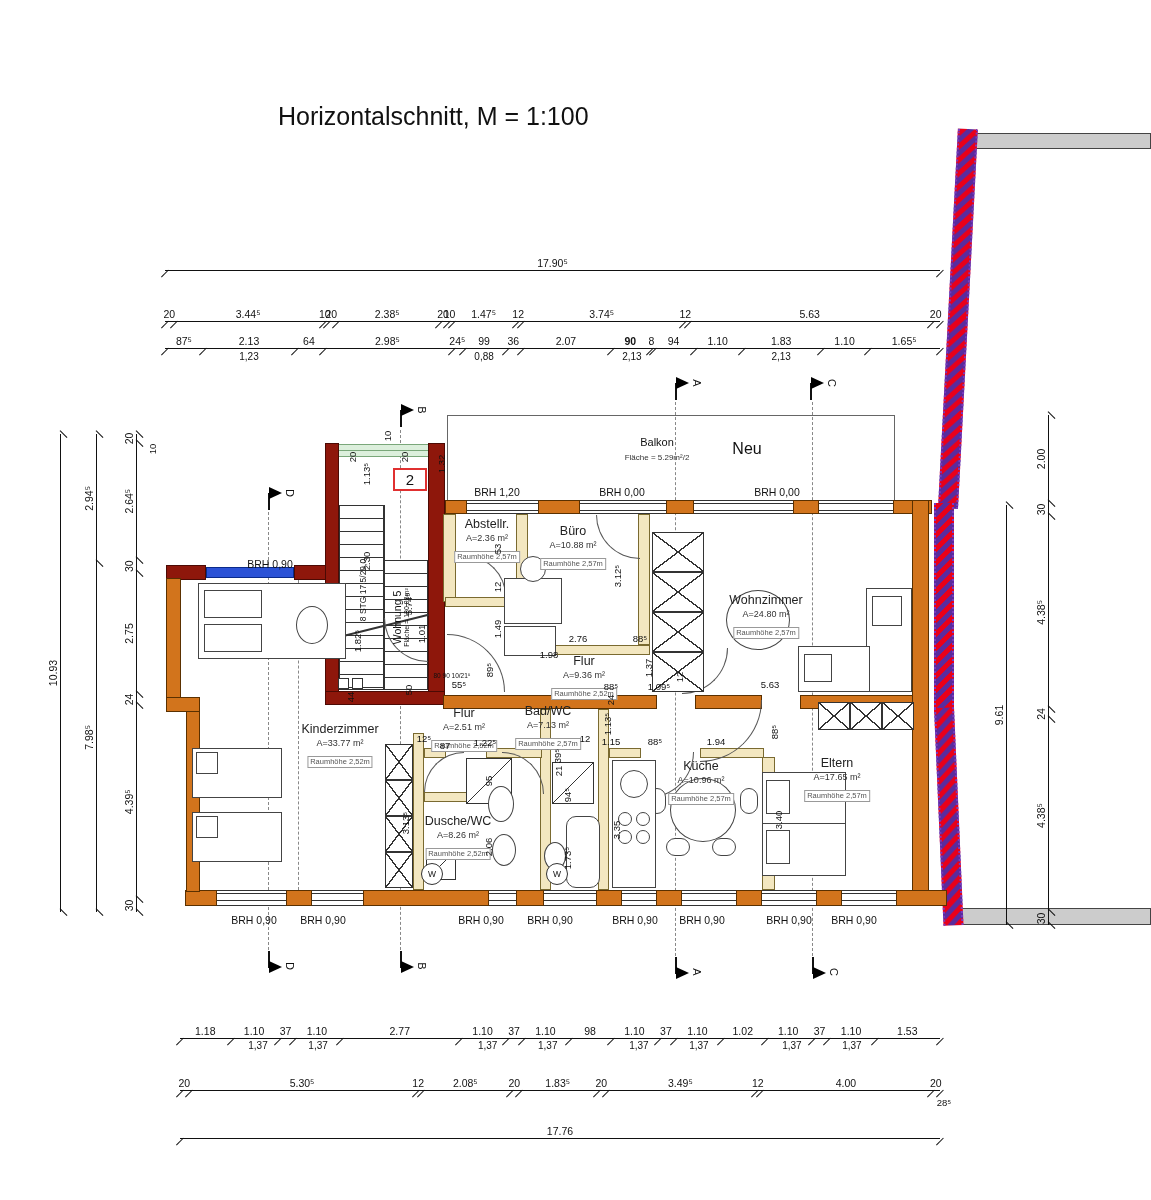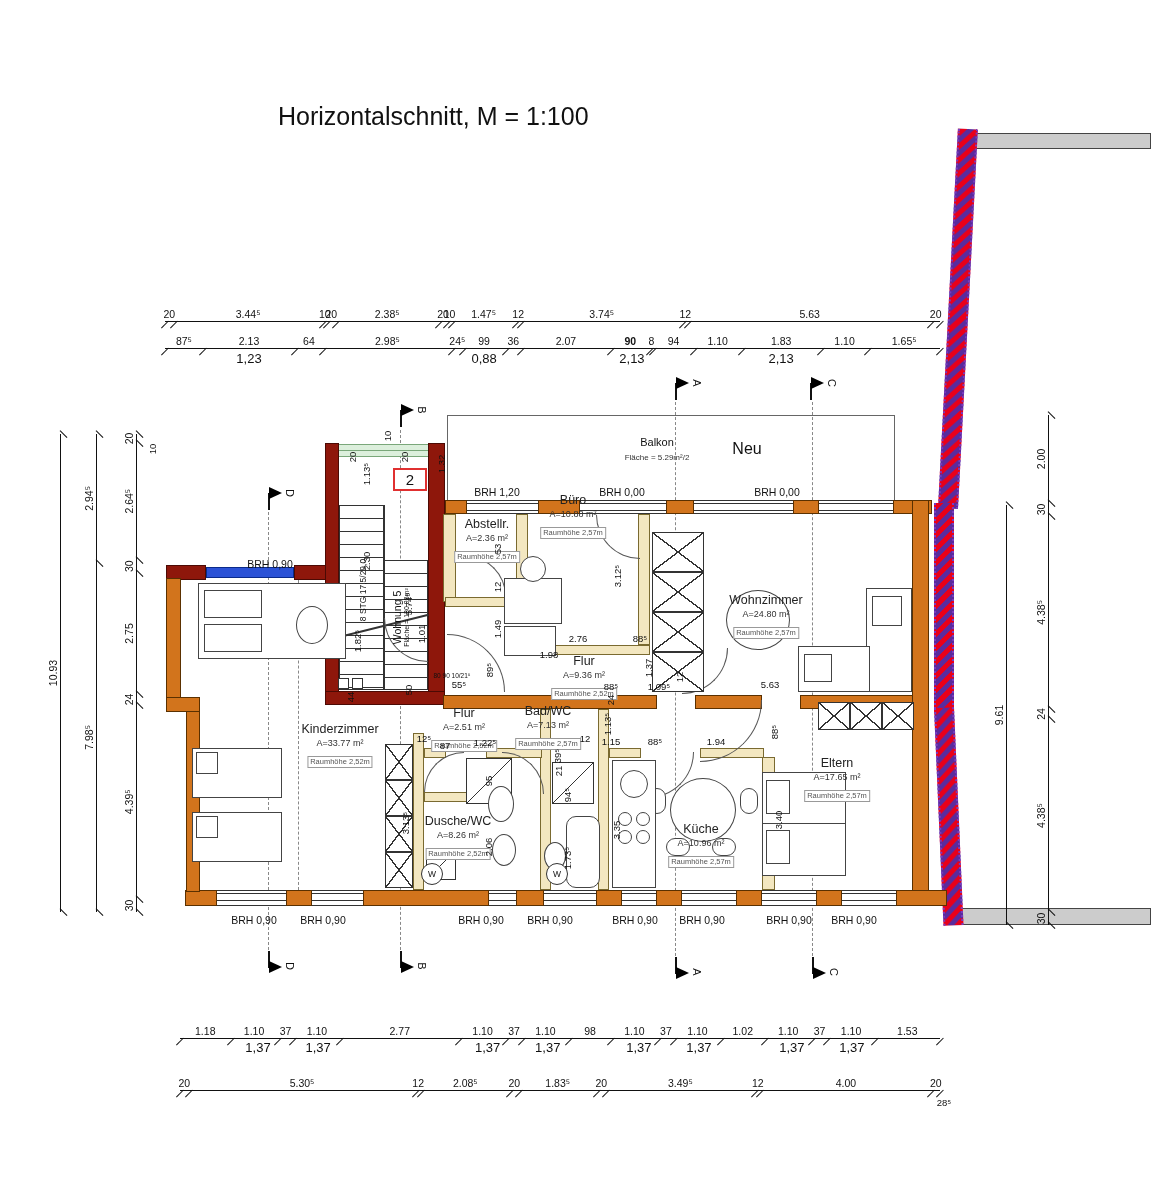--- a/index.html
+++ b/index.html
@@ -59,21 +59,21 @@
   .wohnname{font-size:10.5px;}
   .wohnarea{font-size:7px;}
   .stairtxt{font-size:8.5px;white-space:nowrap;}
   
   .chain{position:absolute;display:flex;}
   .chain.line{border-bottom:1.3px solid #111;}
   .chain .c{position:relative;flex-grow:1;flex-basis:0;min-width:0;display:flex;justify-content:center;align-items:flex-end;
             font-size:10.5px;line-height:1;padding-bottom:2px;white-space:nowrap;overflow:visible;}
   .chain.line .c::before{content:"";position:absolute;left:-5px;bottom:-4px;width:10px;height:1.3px;background:#111;transform:rotate(-45deg);}
   .chain.line .c:last-child::after{content:"";position:absolute;right:-5px;bottom:-4px;width:10px;height:1.3px;background:#111;transform:rotate(-45deg);}
-  .chain.below .c{align-items:flex-start;padding-top:2px;font-size:13px;}
+  .chain.below .c{align-items:flex-start;padding-top:2px;font-size:10px;}
   .vchain{transform-origin:0 0;transform:rotate(-90deg);}
   #t1{left:165px;top:250px;width:775px;height:20px;}
   #t2{left:165px;top:301px;width:775px;height:20px;}
   #t3{left:165px;top:331px;width:775px;height:17px;}
   #t4{left:165px;top:350px;width:775px;height:14px;}
   #b1{left:180px;top:1018px;width:760px;height:20px;}
   #b1s{left:180px;top:1039px;width:760px;height:13px;}
   #b2{left:180px;top:1070px;width:760px;height:20px;}
   #b3{left:180px;top:1118px;width:760px;height:20px;}
   #lv1{left:42px;top:912px;width:478px;height:18px;}
@@ -262,21 +262,21 @@
   </div>
   <div class="rot stairtxt" style="left:318px;top:585px;width:90px;">8 STG 17,5/29,0</div>
 
   <div>
 
   <div class="room" style="left: 487px; top: 517px;">
         <div class="rname">Abstellr.</div>
         <div class="rarea">A=2.36 m²</div>
         <div class="rh">Raumhöhe 2,57m</div>
       </div>
-      <div class="room" style="left: 573px; top: 493px;">
+      <div class="room" style="left: 573px; top: 524px;">
         <div class="rname">Büro</div>
         <div class="rarea">A=10.88 m²</div>
         <div class="rh">Raumhöhe 2,57m</div>
       </div>
       <div class="room" style="left: 766px; top: 593px;">
         <div class="rname">Wohnzimmer</div>
         <div class="rarea">A=24.80 m²</div>
         <div class="rh">Raumhöhe 2,57m</div>
       </div>
       <div class="room" style="left: 584px; top: 654px;">
@@ -297,21 +297,21 @@
       <div class="room" style="left: 548px; top: 704px;">
         <div class="rname">Bad/WC</div>
         <div class="rarea">A=7.13 m²</div>
         <div class="rh">Raumhöhe 2,57m</div>
       </div>
       <div class="room" style="left: 458px; top: 814px;">
         <div class="rname">Dusche/WC</div>
         <div class="rarea">A=8.26 m²</div>
         <div class="rh">Raumhöhe 2,52m</div>
       </div>
-      <div class="room" style="left: 701px; top: 822px;">
+      <div class="room" style="left: 701px; top: 759px;">
         <div class="rname">Küche</div>
         <div class="rarea">A=10.96 m²</div>
         <div class="rh">Raumhöhe 2,57m</div>
       </div>
       <div class="room" style="left: 837px; top: 756px;">
         <div class="rname">Eltern</div>
         <div class="rarea">A=17.65 m²</div>
         <div class="rh">Raumhöhe 2,57m</div>
       </div>
     </div>
@@ -426,20 +426,24 @@
       <span class="idim" style="left: 611px; top: 741px;">1.15</span>
       <span class="idim" style="left: 655px; top: 741px;">88⁵</span>
       <span class="idim" style="left: 716px; top: 741px;">1.94</span>
       <span class="idim v" style="left: 774px; top: 732px;">88⁵</span>
       <span class="idim v" style="left: 778px; top: 820px;">3.40</span>
       <span class="idim v" style="left: 616px; top: 830px;">3.35</span>
       <span class="idim v" style="left: 152px; top: 449px;">10</span>
       <span class="idim" style="left: 944px; top: 1102px;">28⁵</span>
     </div>
 
+  <div class="chain line" id="t1">
+
+  <div class="c" style="flex-grow: 17.905;">17.90⁵</div>
+    </div>
   <div class="chain line" id="t2">
 
   <div class="c" style="flex-grow: 0.2;">20</div>
       <div class="c" style="flex-grow: 3.445;">3.44⁵</div>
       <div class="c" style="flex-grow: 0.1;">10</div>
       <div class="c" style="flex-grow: 0.2;">20</div>
       <div class="c" style="flex-grow: 2.385;">2.38⁵</div>
       <div class="c" style="flex-grow: 0.2;">20</div>
       <div class="c" style="flex-grow: 0.1;">10</div>
       <div class="c" style="flex-grow: 1.475;">1.47⁵</div>
@@ -522,20 +526,24 @@
       <div class="c" style="flex-grow: 0.12;">12</div>
       <div class="c" style="flex-grow: 2.085;">2.08⁵</div>
       <div class="c" style="flex-grow: 0.2;">20</div>
       <div class="c" style="flex-grow: 1.835;">1.83⁵</div>
       <div class="c" style="flex-grow: 0.2;">20</div>
       <div class="c" style="flex-grow: 3.495;">3.49⁵</div>
       <div class="c" style="flex-grow: 0.12;">12</div>
       <div class="c" style="flex-grow: 4;">4.00</div>
       <div class="c" style="flex-grow: 0.2;">20</div>
     </div>
+  <div class="chain line" id="b3">
+
+  <div class="c" style="flex-grow: 17.76;">17.76</div>
+    </div>
   <div class="chain line vchain" id="lv1">
 
   <div class="c" style="flex-grow: 10.93;">10.93</div>
     </div>
   <div class="chain line vchain" id="lv2">
 
   <div class="c" style="flex-grow: 7.985;">7.98⁵</div>
       <div class="c" style="flex-grow: 2.945;">2.94⁵</div>
     </div>
   <div class="chain line vchain" id="lv3">

